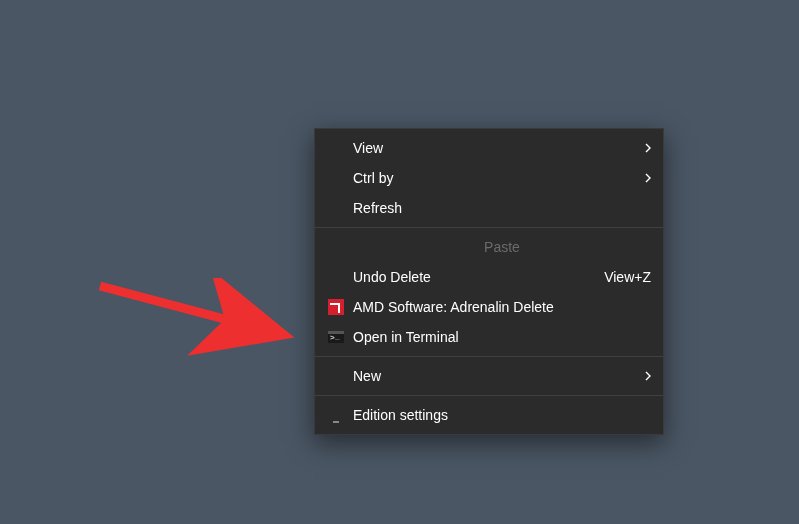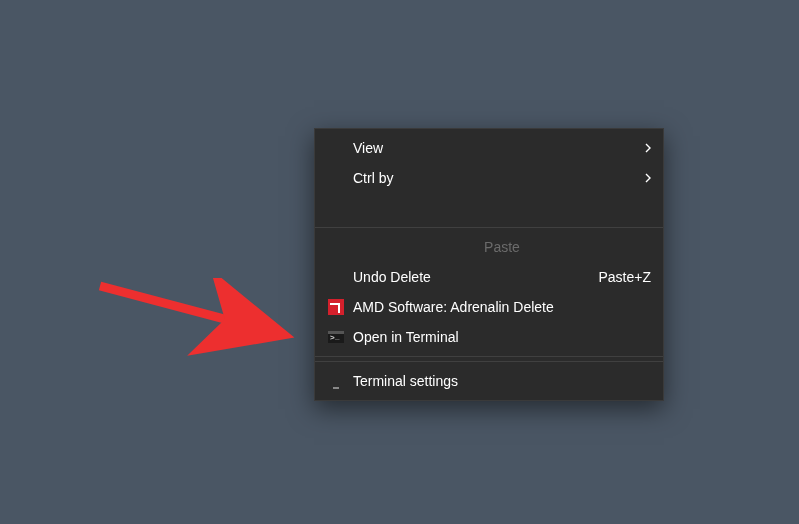--- a/index.html
+++ b/index.html
@@ -158,59 +158,69 @@
     <span class="label">Ctrl by</span>
     <span class="chevron">
       <svg width="6" height="10" viewBox="0 0 6 10">
           <path d="M1 1 L5 5 L1 9" stroke="#fff" stroke-width="1.4" fill="none"></path>
         </svg>
     </span>
   </div>
 
   <div class="menu-item">
     <span class="icon-slot"></span>
+    <span class="label">Refresh</span>
   </div>
 
   <div class="separator"></div>
 
   <div class="menu-item disabled">
     <span class="icon-slot"></span>
     <span class="label">Paste</span>
   </div>
 
   <div class="menu-item">
     <span class="icon-slot"></span>
     <span class="label">Undo Delete</span>
-    <span class="shortcut">Paste+Z</span>
+    <span class="shortcut">View+Z</span>
   </div>
 
   <div class="menu-item">
     <span class="icon-slot">
         <span class="amd-icon"></span>
       </span>
     <span class="label">AMD Software: Adrenalin Delete</span>
   </div>
 
   <div class="menu-item">
     <span class="icon-slot">
         <span class="terminal-icon"></span>
       </span>
     <span class="label">Open in Terminal</span>
   </div>
 
   <div class="separator"></div>
 
+  <div class="menu-item">
+    <span class="icon-slot"></span>
+    <span class="label">New</span>
+    <span class="chevron">
+      <svg width="6" height="10" viewBox="0 0 6 10">
+          <path d="M1 1 L5 5 L1 9" stroke="#fff" stroke-width="1.4" fill="none"></path>
+        </svg>
+    </span>
+  </div>
 
   <div class="separator"></div>
 
   <div class="menu-item">
     <span class="icon-slot">
       <span class="monitor-icon"><span class="monitor-screen blue"></span><span class="monitor-stand"></span></span>
     </span>
-    <span class="label">Terminal settings</span>
+    <span class="label">Edition settings</span>
   </div>
 
 
 </div>
 
 <svg class="arrow" width="210" height="80" viewBox="0 0 210 80">
   <defs>
     <marker id="ah" markerWidth="12" markerHeight="12" refX="9" refY="5" orient="auto">
       <path d="M0,0 L11,5 L0,10 L3,5 Z" fill="#ed2f2f"></path>
     </marker>

